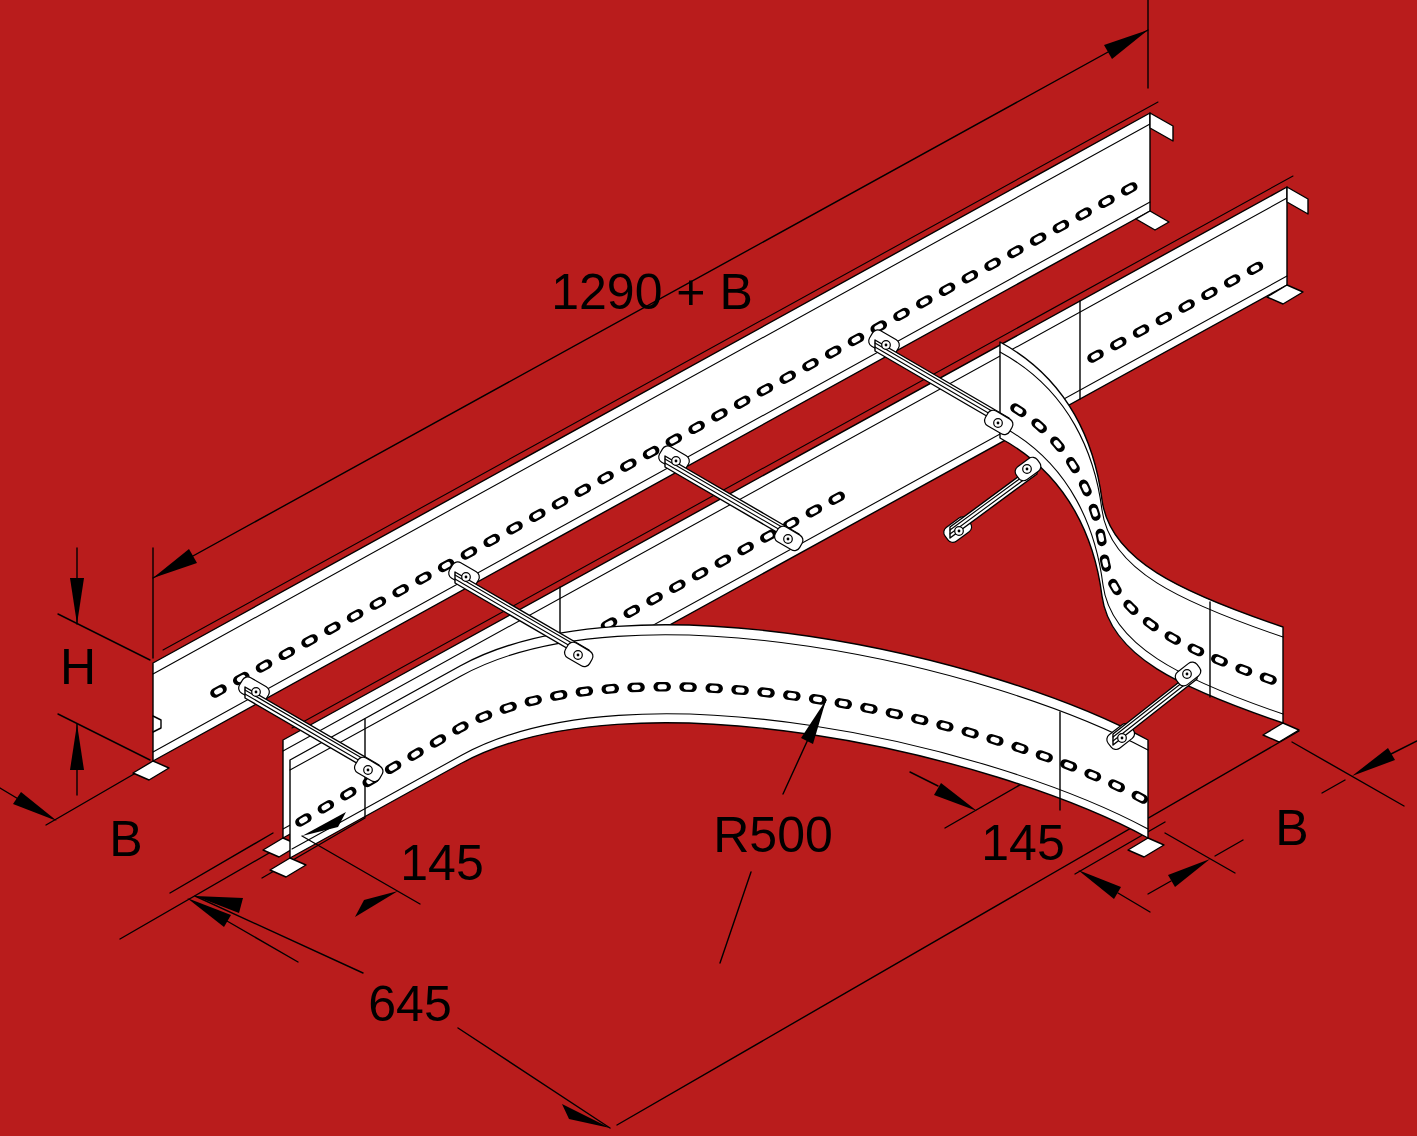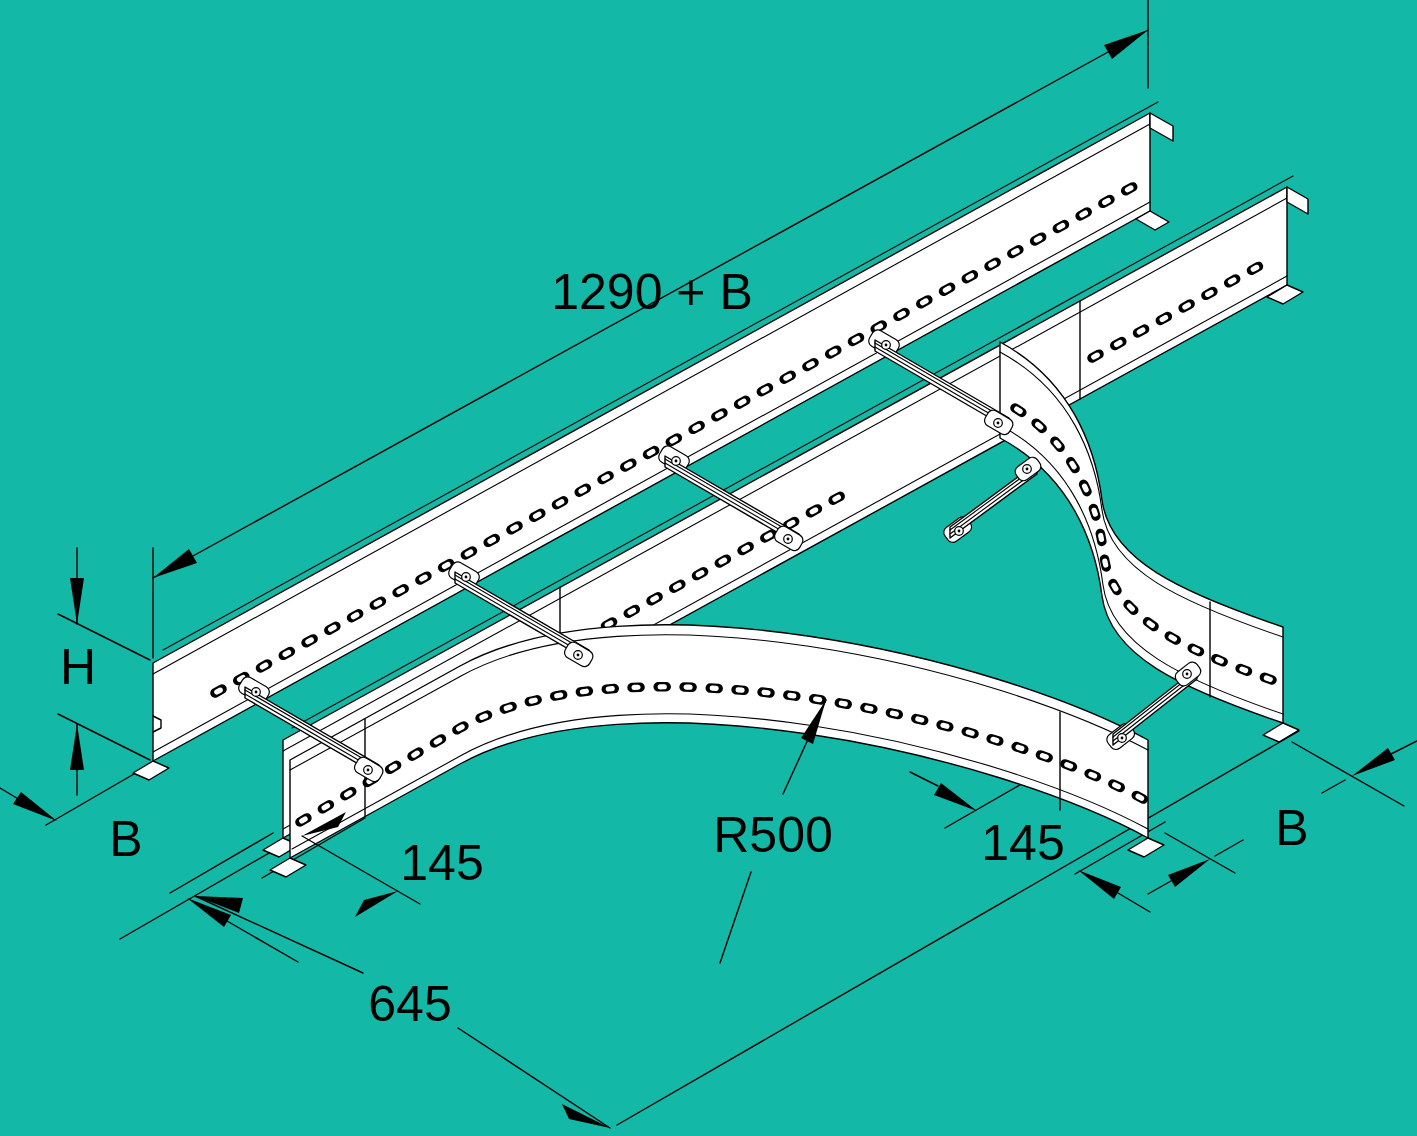--- a/index.html
+++ b/index.html
@@ -1,16 +1,16 @@
 <!DOCTYPE html>
 <html><head>
 <meta charset="utf-8">
 <style>
   html,body{margin:0;padding:0;background:#fff;}
-  .stage{width:1417px;height:1136px;position:relative;background:#14b8a6;overflow:hidden;}
+  .stage{width:1417px;height:1136px;position:relative;background:#b91c1c;overflow:hidden;}
   svg{display:block;}
   svg path, svg line, svg polyline{stroke:#000;stroke-width:1.4;fill:none;stroke-linejoin:round;stroke-linecap:round;}
   .w{fill:#ffffff;}
   .thin{stroke-width:1.1;}
   .dim{stroke-width:1.2;}
   .arr{fill:#000;stroke:none;}
   .slot-b{stroke:#000;stroke-width:9.5;stroke-dasharray:8 18;stroke-linecap:round;fill:none;}
   .slot-w{stroke:#fff;stroke-width:5.2;stroke-dasharray:4 22;stroke-dashoffset:-2;stroke-linecap:round;fill:none;}
   .lbl{font-family:"Liberation Sans","DejaVu Sans",sans-serif;font-size:50px;fill:#000;stroke:none;}
   .hole{fill:#fff;stroke:#000;stroke-width:1.2;}

